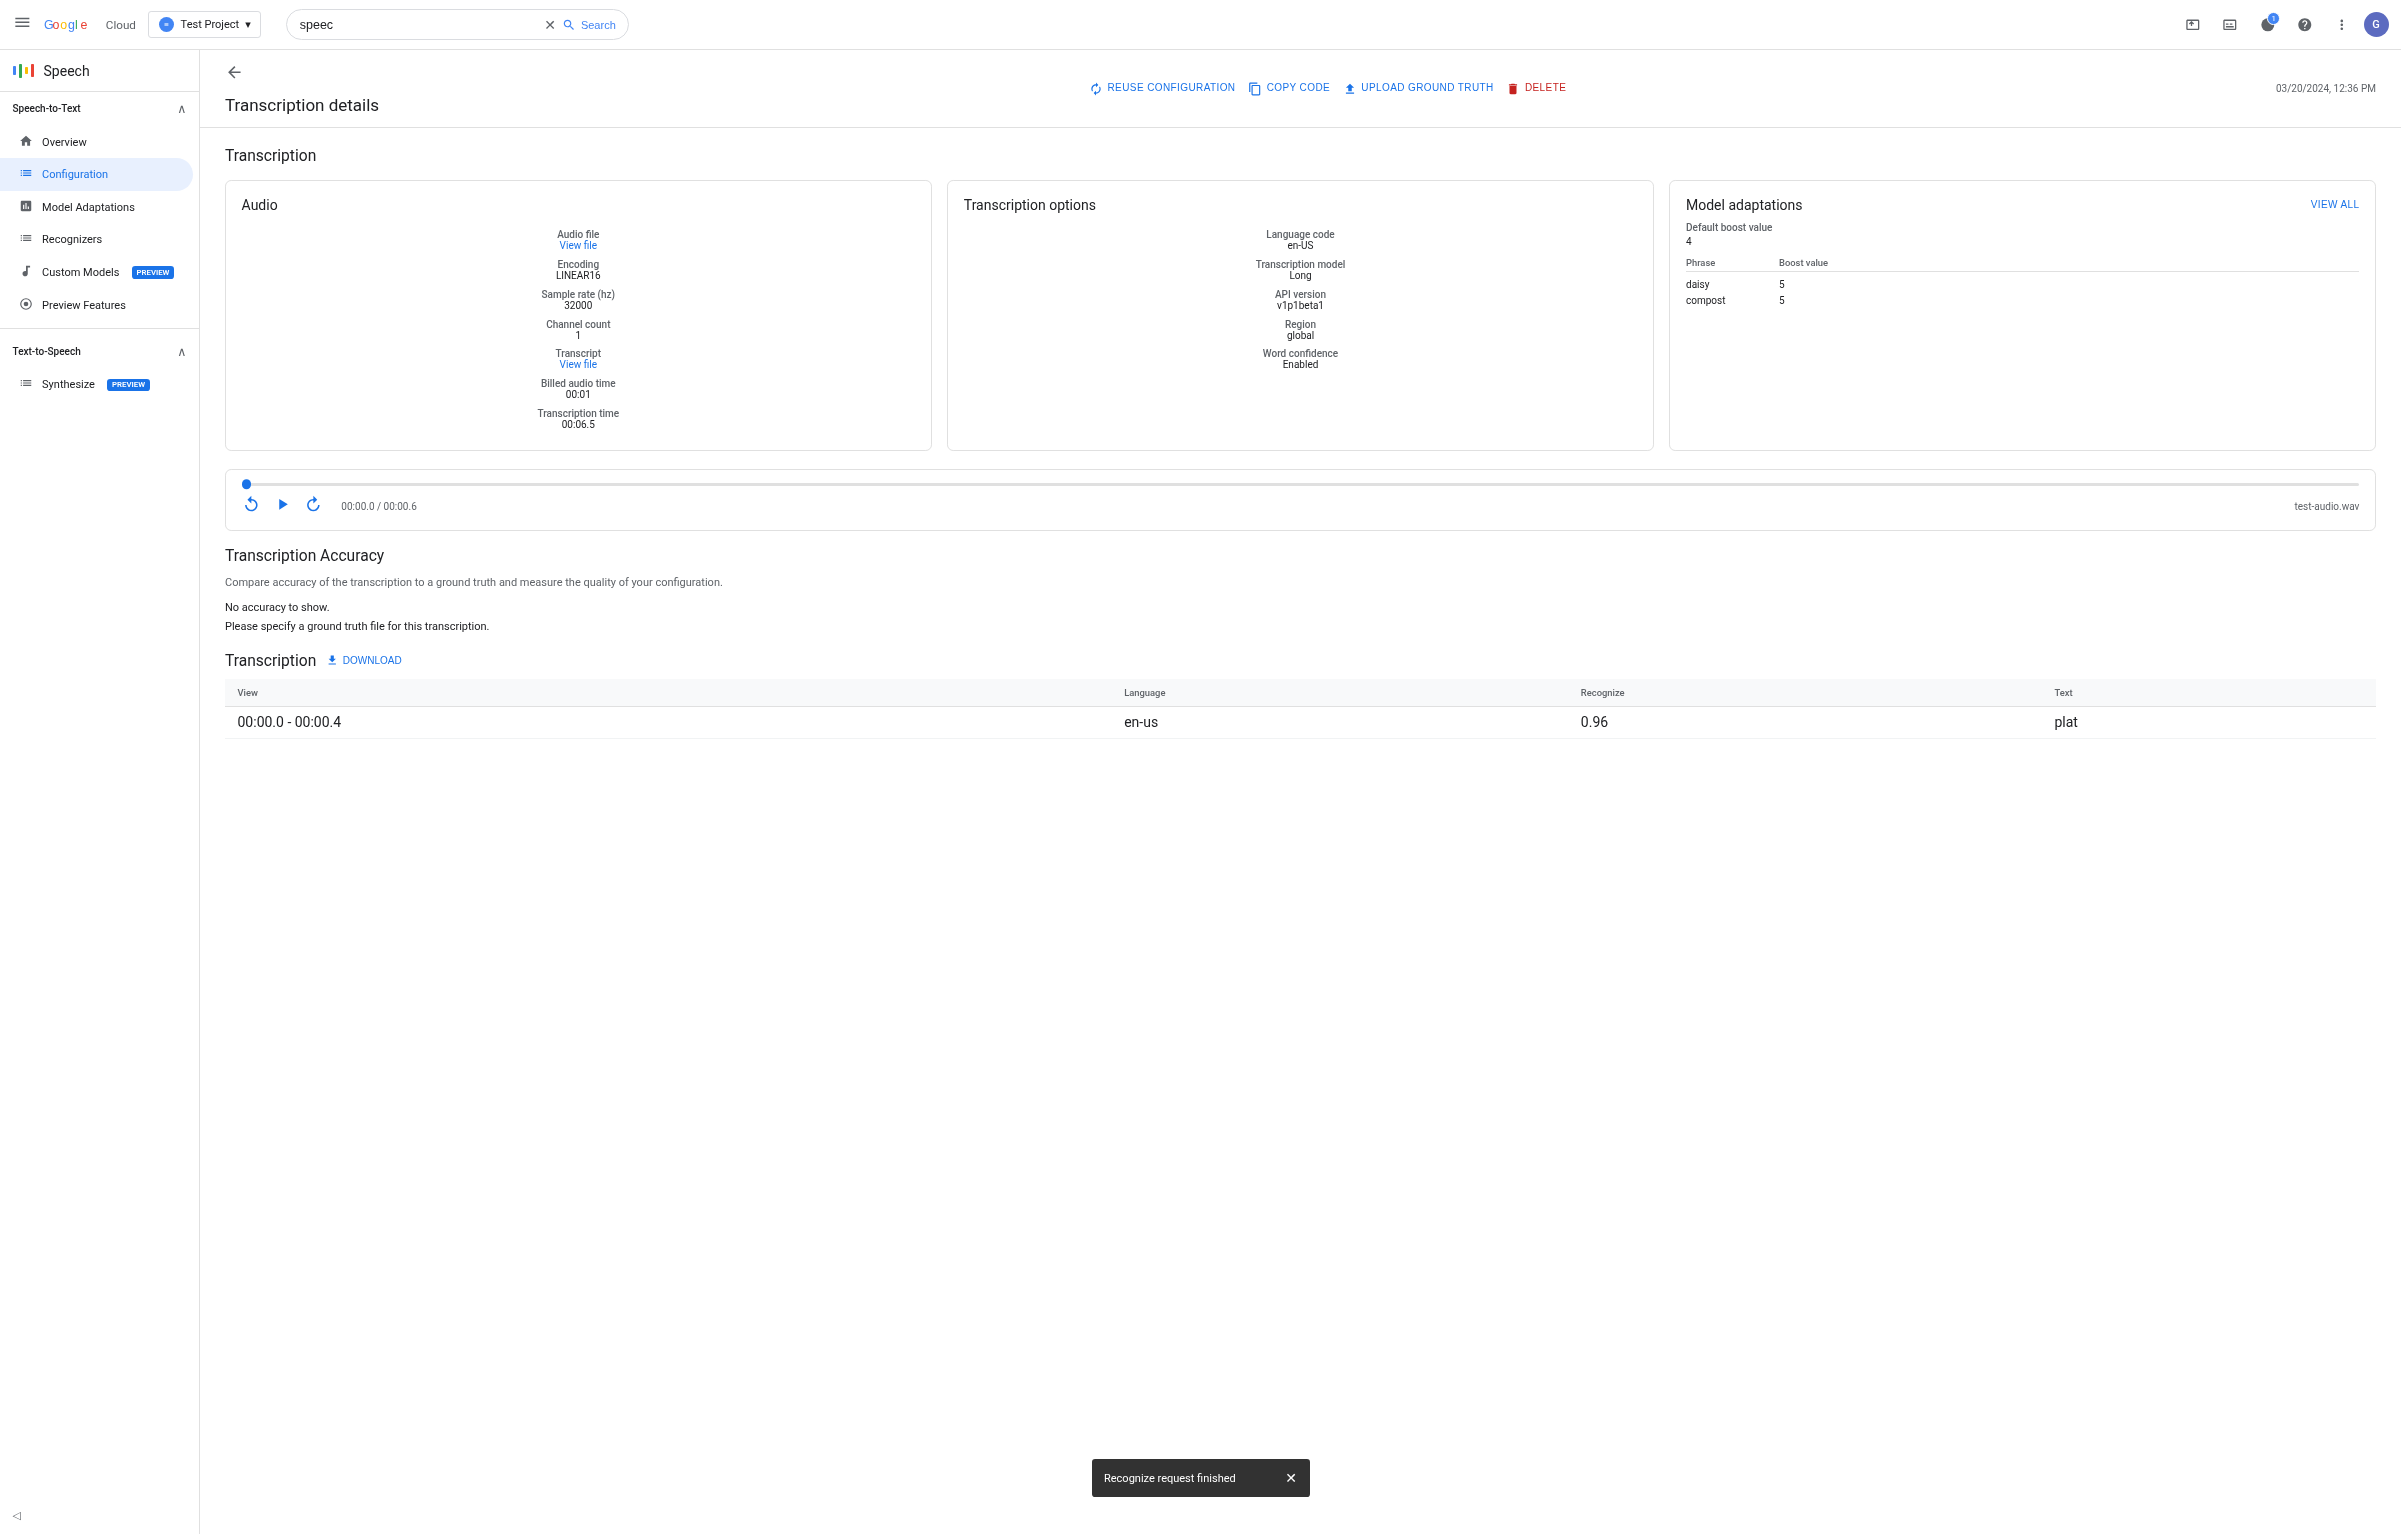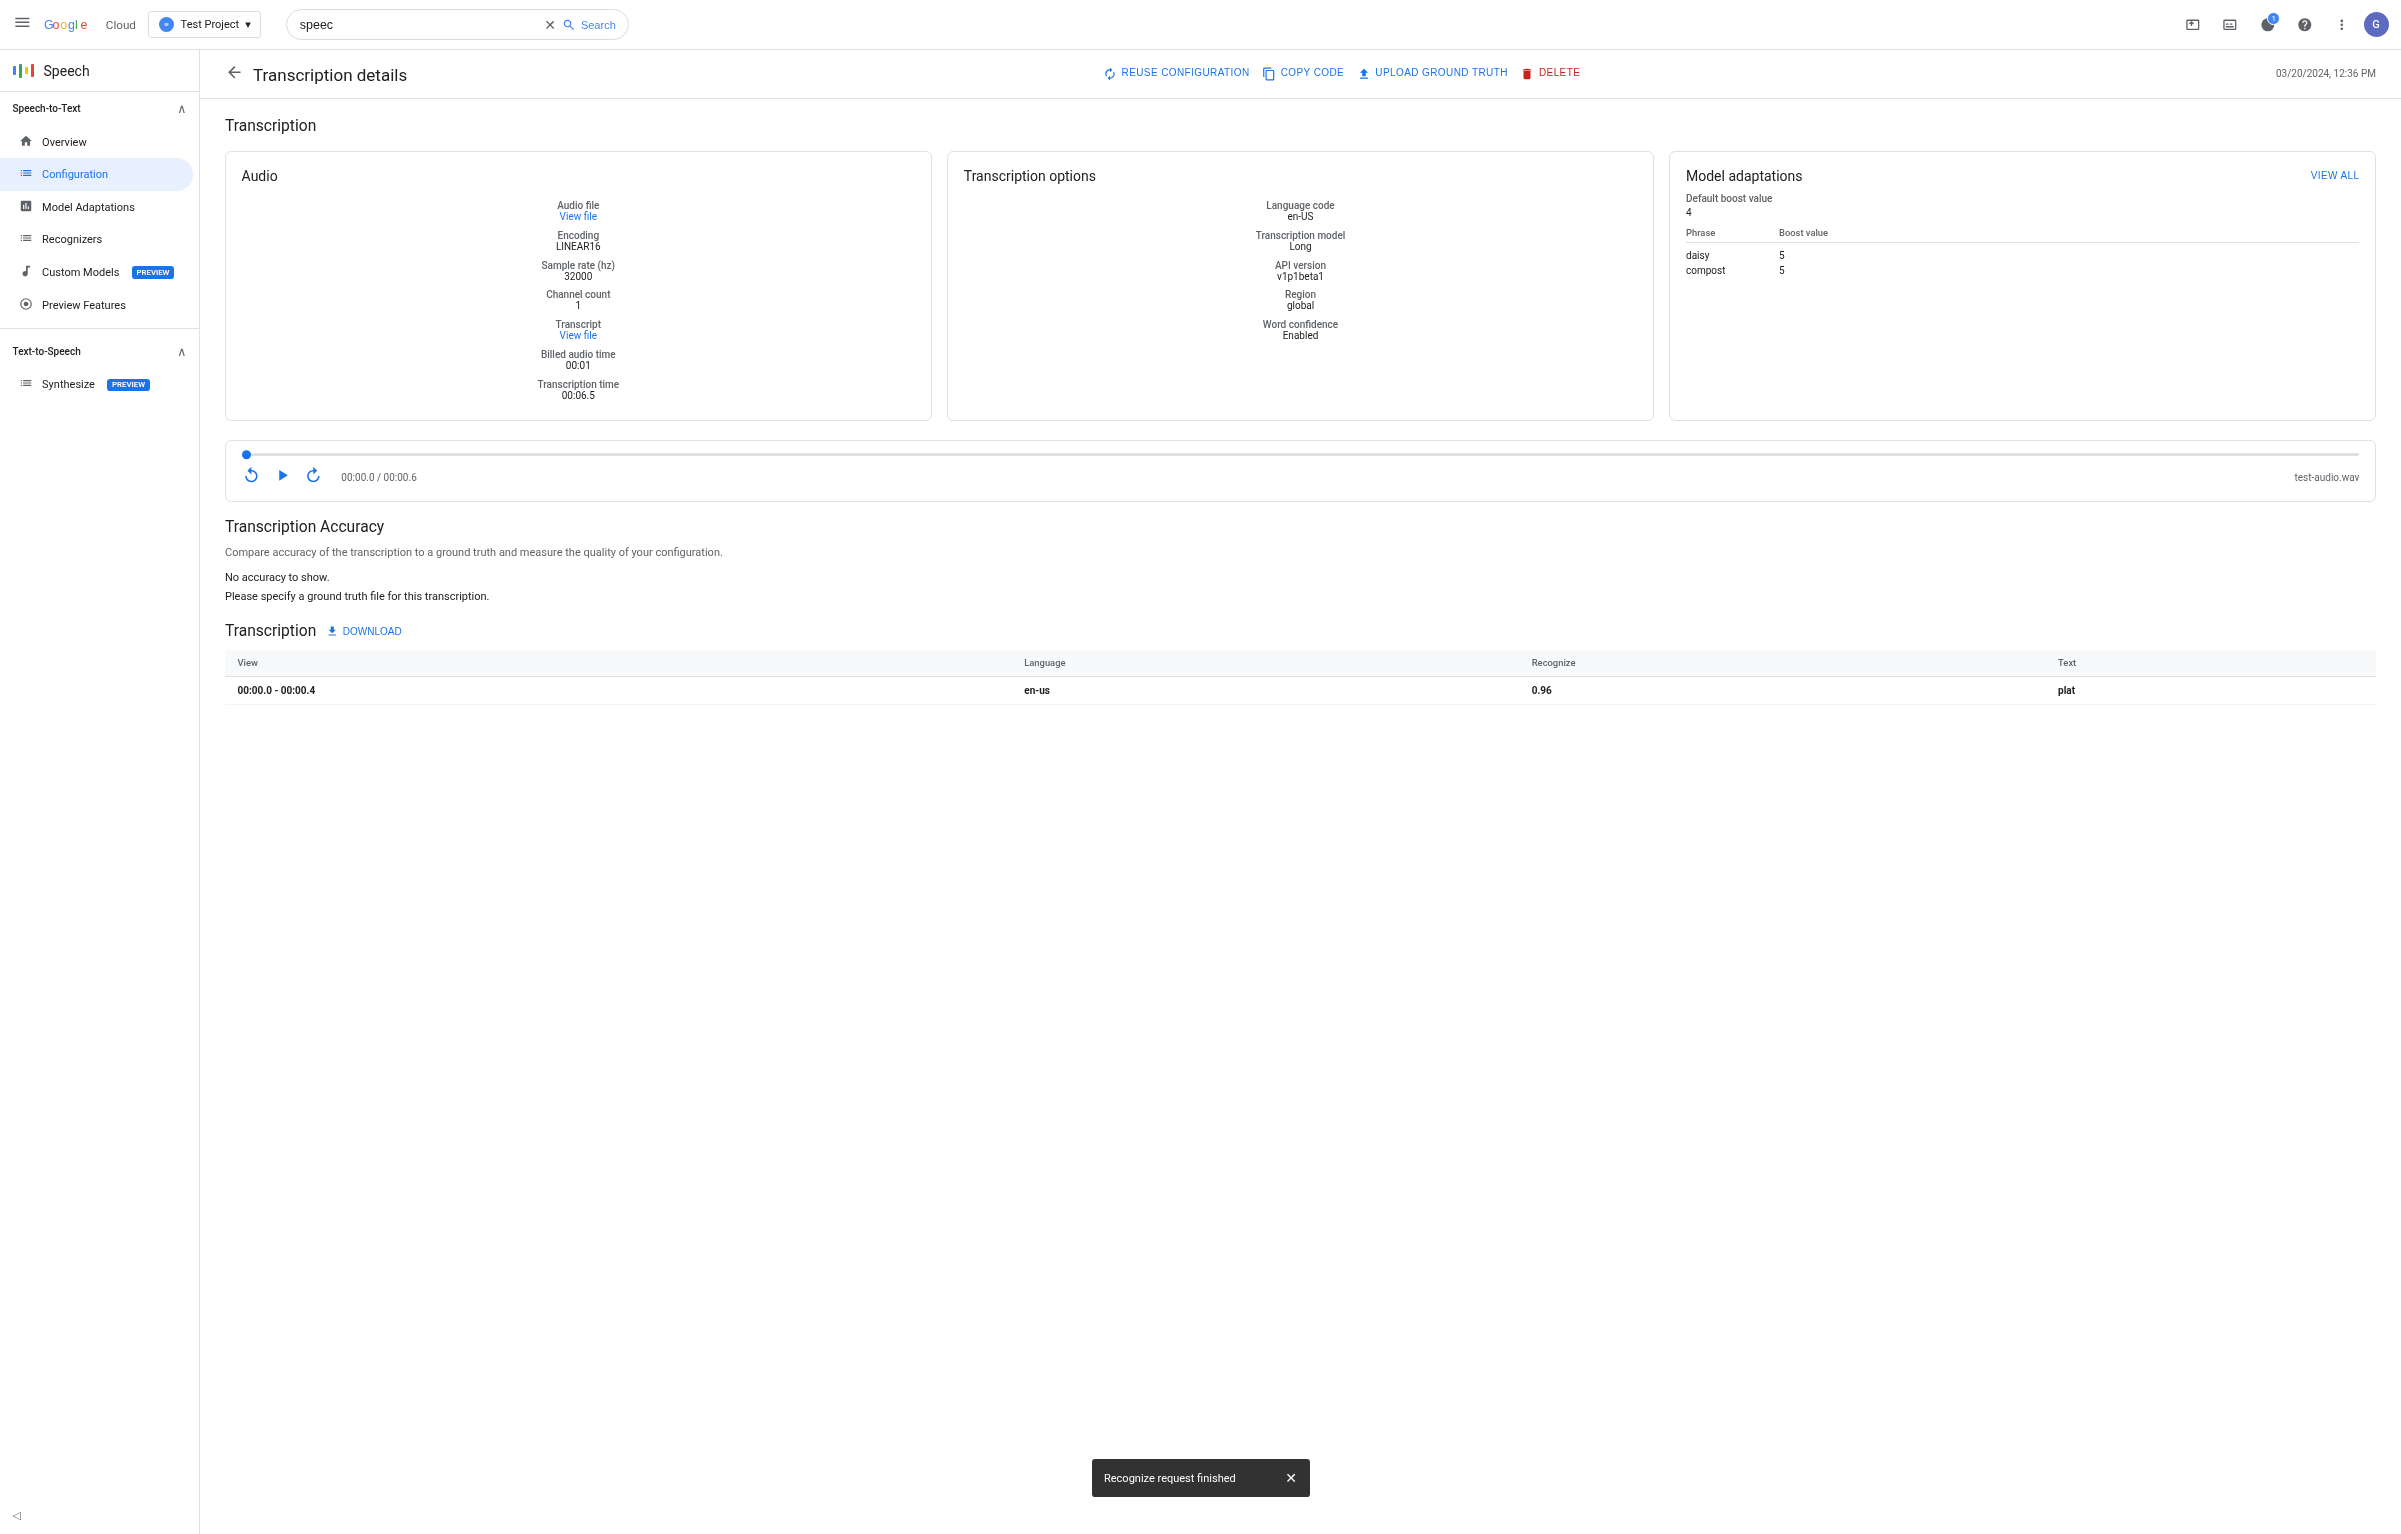--- a/index.html
+++ b/index.html
@@ -69,21 +69,21 @@
       margin-top: 50px; margin-left: 200px; padding: 0;
       min-height: calc(100vh - 50px); background: #fff;
     }
 
     
     .page-header {
       display: flex; align-items: center; justify-content: space-between;
       padding: 12.5px 25px; border-bottom: 0.8px solid #e0e0e0;
       background: #fff;
     }
-    .page-header-left { display: flex; align-items: flex-end; gap: 9.4px; }
+    .page-header-left { display: flex; align-items: flex-start; gap: 9.4px; flex-direction: column; }
     .back-btn { color: #5f6368; cursor: pointer; font-size: 15.6px; text-decoration: none; }
     .page-title { font-size: 17px; font-weight: 400; color: #202124; }
     .page-header-actions { display: flex; align-items: center; gap: 12.5px; }
     .header-action-btn {
       display: flex; gap: 4.7px;
       background: none; border: none; cursor: pointer; color: #1a73e8; font-size: 10px; font-weight: 500;
       text-transform: uppercase; letter-spacing: 0.4px;
     }
     .header-action-btn.danger { color: #c5221f; }
     .page-timestamp { font-size: 10px; color: #5f6368; }
@@ -137,21 +137,21 @@
     .no-accuracy { font-size: 11px; color: #202124; margin-bottom: 6.2px; }
     .ground-truth-note { font-size: 11px; color: #202124; margin-bottom: 18.7px; }
 
     
     .transcription-header { display: flex; align-items: center; gap: 9.4px; margin-bottom: 9.4px; }
     .transcription-title { font-size: 15.6px; font-weight: 400; }
     .download-btn { display: flex; align-items: center; gap: 4.7px; color: #1a73e8; font-size: 10px; font-weight: 500; cursor: pointer; background: none; border: none; text-transform: uppercase; }
     .table { width: 100%; border-collapse: collapse; }
     .table thead tr { background: #f8f9fa; }
     .table th { padding: 7.8px 12.5px; text-align: left; font-size: 9.4px; font-weight: 500; color: #5f6368; border-bottom: 0.8px solid #e0e0e0; }
-    .table td { padding: 7.8px 12.5px; font-size: 10px; color: #202124; border-bottom: 0.8px solid #f1f3f4; font-weight: bold; }
+    .table td { padding: 7.8px 12.5px; font-size: 14px; color: #202124; border-bottom: 0.8px solid #f1f3f4; }
 
     
     .snackbar {
       position: fixed; bottom: 37px; left: 50%; transform: translateX(-50%);
       background: #323232; color: white; border-radius: 3.1px;
       padding: 11px 12.5px; display: flex; align-items: center; gap: 12.5px;
       font-size: 11px; min-width: 218px; z-index: 200;
     }
     .snackbar-close { background: none; border: none; color: white; cursor: pointer; font-size: 14px; margin-left: auto; }
 

